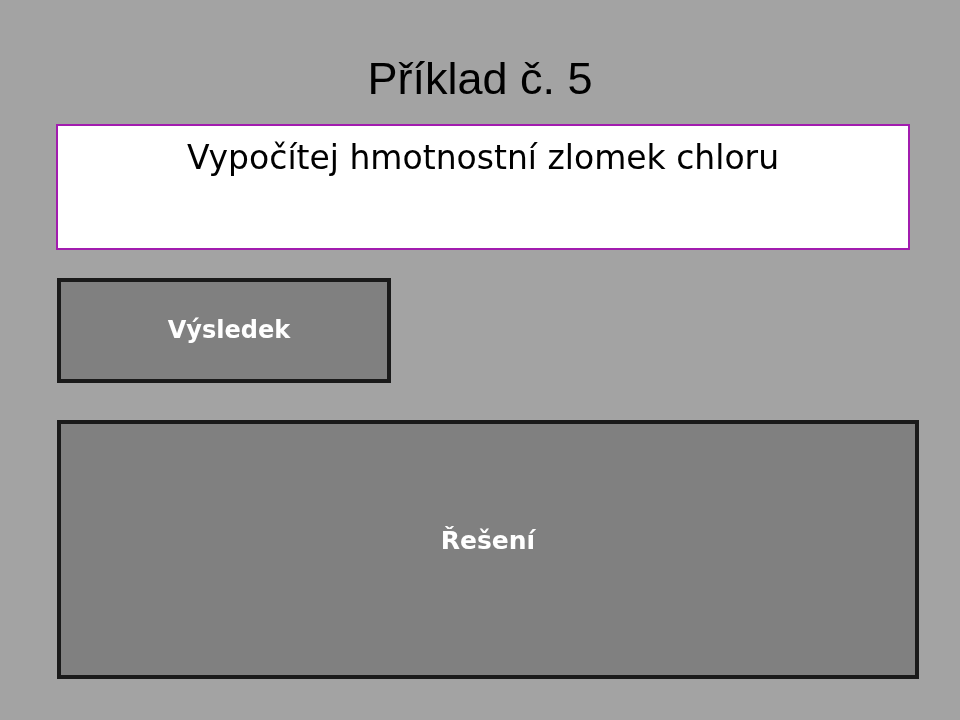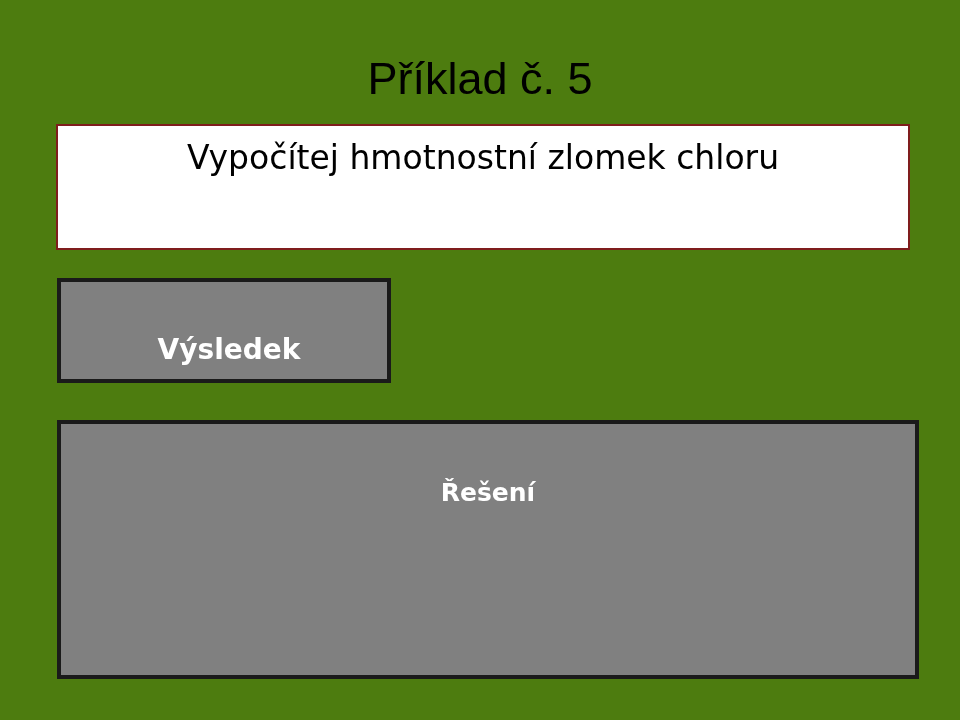--- a/index.html
+++ b/index.html
@@ -11,21 +11,21 @@
     width: 960px;
     height: 720px;
     overflow: hidden;
     font-family: "DejaVu Sans", sans-serif;
   }
 
   #slide {
     position: relative;
     width: 960px;
     height: 720px;
-    background: #4d7c0f;
+    background: #a3a3a3;
     box-sizing: border-box;
   }
 
   
   #slide-title {
     position: absolute;
     left: 0;
     top: 52px;
     width: 960px;
     text-align: center;
@@ -39,21 +39,21 @@
   }
 
   
   #question-box {
     position: absolute;
     left: 56px;
     top: 124px;
     width: 854px;
     height: 126px;
     background: #FFFFFF;
-    border: 2px solid #7f1d1d;
+    border: 2px solid #a21caf;
     box-sizing: border-box;
     padding: 6px 10px 0 10px;
     display: flex;
     flex-direction: column;
     align-items: center;
     justify-content: flex-start;
   }
   .question-line {
     font-family: "DejaVu Sans", sans-serif;
     font-size: 33px;
@@ -84,34 +84,33 @@
   #result-box {
     left: 57px;
     top: 278px;
     width: 334px;
     height: 105px;
     align-items: flex-start;
     justify-content: center;
     padding-top: 35px;
   }
   #result-box .reveal-label {
-    font-size: 28px;
+    font-size: 24px;
     line-height: 26px;
     margin-left: 10px;
-    margin-top: 20px;
   }
 
   #solution-box {
     left: 57px;
     top: 420px;
     width: 862px;
     height: 259px;
     align-items: flex-start;
     justify-content: center;
-    padding-top: 55px;
+    padding-top: 103px;
   }
   #solution-box .reveal-label {
     font-size: 25px;
     line-height: 28px;
   }
 </style>
 </head>
 <body>
 
 <div id="slide">

